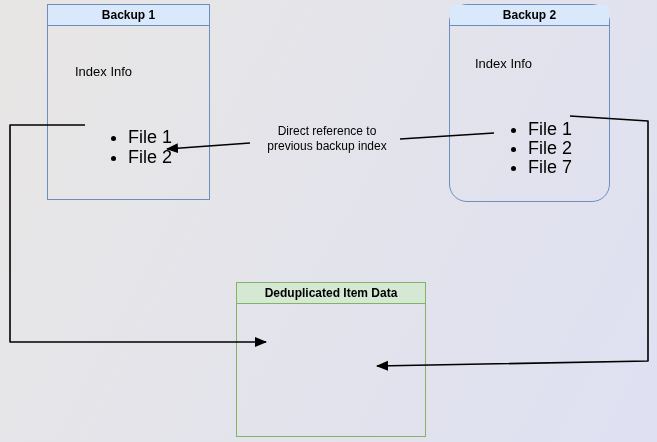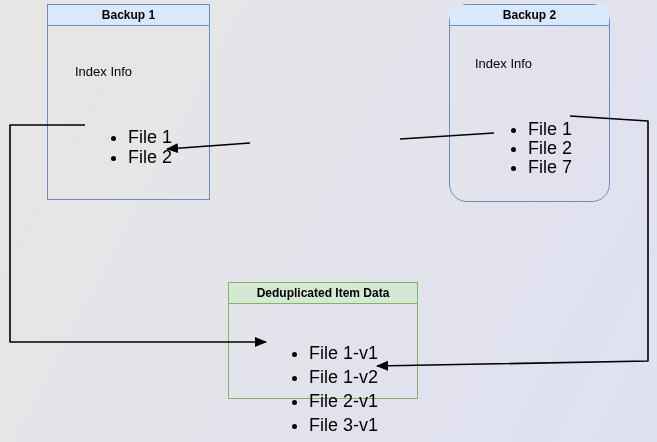--- a/index.html
+++ b/index.html
@@ -49,21 +49,21 @@
     background: var(--blue-fill, #dae8fc);
     border-bottom: 1.5px solid var(--blue-border, #6c8ebf);
   }
   .box.green { border-color: var(--green-border, #82b366); }
   .box.green .box-header {
     background: var(--green-fill, #d5e8d4);
     border-bottom-color: var(--green-border, #82b366);
   }
   .box-backup1 { left: 47px;  top: 4px;   width: 163px; height: 196px; }
   .box-backup2 { left: 449px; top: 4px;   width: 161px; height: 198px; border-radius: 18px; }
-  .box-dedup   { left: 228px; top: 282px; width: 190px; height: 117px; }
+  .box-dedup   { left: 236px; top: 282px; width: 190px; height: 155px; }
   .index-heading {
     position: absolute;
     font-size: 13px;
     line-height: 16px;
     white-space: nowrap;
   }
   .box-backup1 .index-heading { left: 27px; top: 59px; }
   .box-backup2 .index-heading { left: 25px; top: 51px; }
   ul.files {
     position: absolute;
@@ -96,20 +96,24 @@
       <marker id="ah" markerUnits="userSpaceOnUse" markerWidth="14" markerHeight="12" refX="11" refY="5" orient="auto">
         <path d="M0,0 L12,5 L0,10 z" fill="#000000"></path>
       </marker>
     </defs>
     <path class="edge" d="M494,133 L400,139"></path>
     <path class="edge" d="M250,143 L167,149" marker-end="url(#ah)"></path>
     <path class="edge" d="M85,125 L10,125 L10,342 L266,342" marker-end="url(#ah)"></path>
     <path class="edge" d="M570,116 L648,121 L648,361 L377,366" marker-end="url(#ah)"></path>
   </svg>
 
+  <div class="edge-label">
+    <div>Direct reference to</div>
+    <div>previous backup index</div>
+  </div>
 
   <div class="box box-backup1">
     <div class="box-header">Backup 1</div>
     <div class="index-heading">Index Info</div>
     <ul class="files">
         <li>File 1</li>
         <li>File 2</li>
       </ul>
   </div>
 
@@ -118,21 +122,15 @@
     <div class="index-heading">Index Info</div>
     <ul class="files">
         <li>File 1</li>
         <li>File 2</li>
         <li>File 7</li>
       </ul>
   </div>
 
   <div class="box box-dedup green">
     <div class="box-header">Deduplicated Item Data</div>
-    <ul class="files">
-        <li>File 1-v1</li>
-        <li>File 1-v2</li>
-        <li>File 2-v1</li>
-        <li>File 3-v1</li>
-      </ul>
   </div>
 
 </div>
 
 </body></html>

